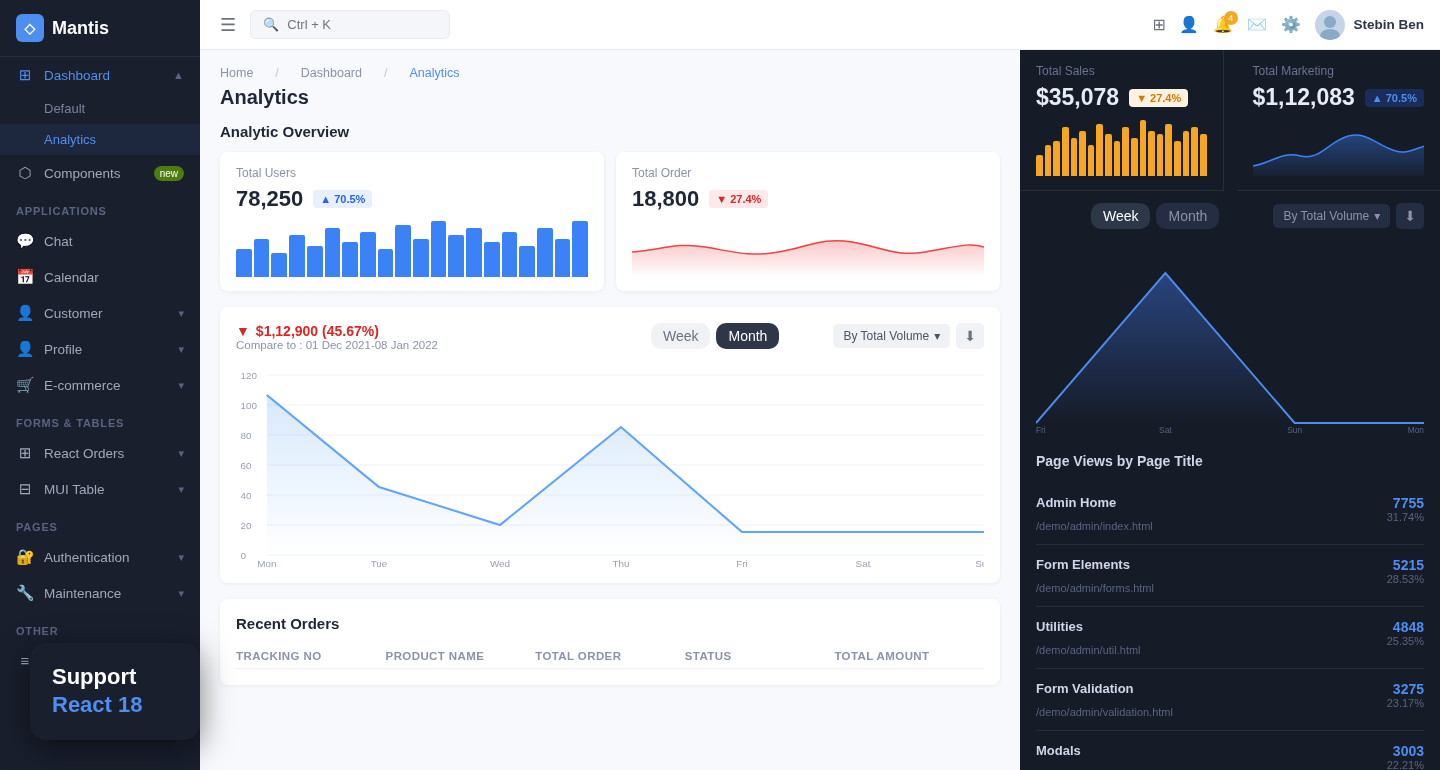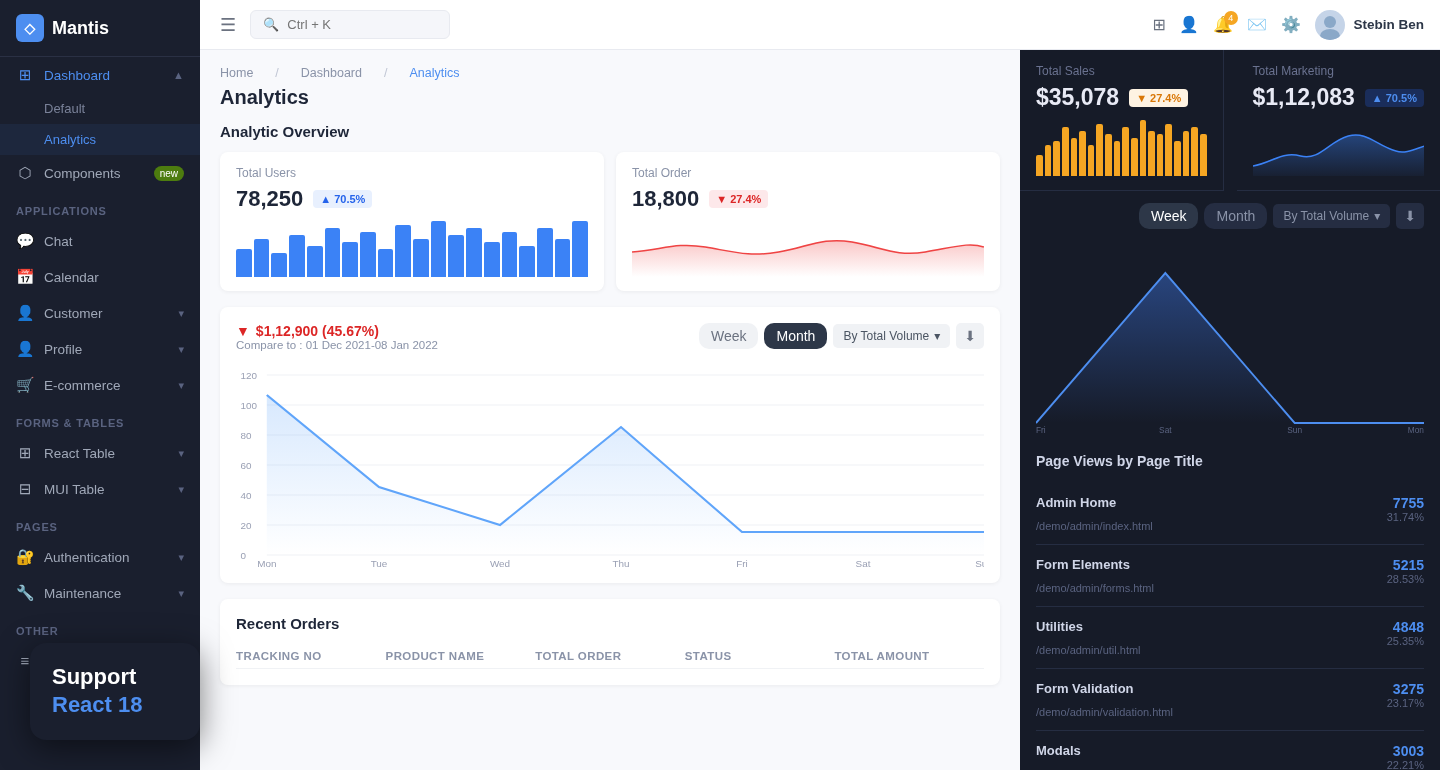--- a/index.html
+++ b/index.html
@@ -251,21 +251,21 @@
     .income-section { background: white; border-radius: 8px; padding: 16px; box-shadow: 0 1px 4px rgba(0,0,0,0.06); margin-bottom: 16px; }
     .income-header { display: flex; align-items: flex-start; justify-content: space-between; margin-bottom: 4px; }
     .income-value { font-size: 14px; font-weight: 700; color: #dc2626; display: flex; align-items: center; gap: 6px; }
     .income-compare { font-size: 11.5px; color: #8a93a8; margin-bottom: 12px; }
     .week-controls { display: flex; align-items: center; gap: 6px; }
     .btn-ctrl {
       padding: 5px 12px; border-radius: 10px; font-size: 14px; cursor: pointer; border: none;
     }
     .btn-active { background: #2d3748; color: white; }
     .btn-inactive { background: #f0f2f5; color: #6b7280; }
-    .btn-outline { background: #f0f2f5; color: #4b5563; display: flex; align-items: center; gap: 5px; font-size: 12px; padding: 5px 10px; border-radius: 5px; cursor: pointer; border: none; }
+    .btn-outline { background: #f0f2f5; color: #4b5563; display: flex; align-items: center; gap: 5px; font-size: 12px; padding: 5px 10px; border-radius: 5px; cursor: pointer; border: none; margin-left: 48px; }
     .btn-download { background: #f0f2f5; color: #6b7280; border: none; border-radius: 5px; padding: 5px 8px; cursor: pointer; font-size: 14px; }
 
     
     .chart-container { position: relative; height: 200px; }
 
     
     .recent-orders { background: white; border-radius: 8px; padding: 16px; box-shadow: 0 1px 4px rgba(0,0,0,0.06); }
     .table-header-row { display: flex; padding: 6px 0; border-bottom: 1px solid #f0f2f5; }
     .th { font-size: 11.5px; color: #8a93a8; font-weight: 600; text-transform: uppercase; letter-spacing: 0.4px; flex: 1; }
 
@@ -344,21 +344,21 @@
   <div class="sidebar-item">
     <span class="item-icon">🛒</span>
     <span>E-commerce</span>
     <span class="chevron">▾</span>
   </div>
 
   <div class="sidebar-section-label">Forms &amp; Tables</div>
 
   <div class="sidebar-item">
     <span class="item-icon">⊞</span>
-    <span>React Table</span>
+    <span>React Orders</span>
     <span class="chevron">▾</span>
   </div>
   <div class="sidebar-item">
     <span class="item-icon">⊟</span>
     <span>MUI Table</span>
     <span class="chevron">▾</span>
   </div>
 
   <div class="sidebar-section-label">Pages</div>
 

